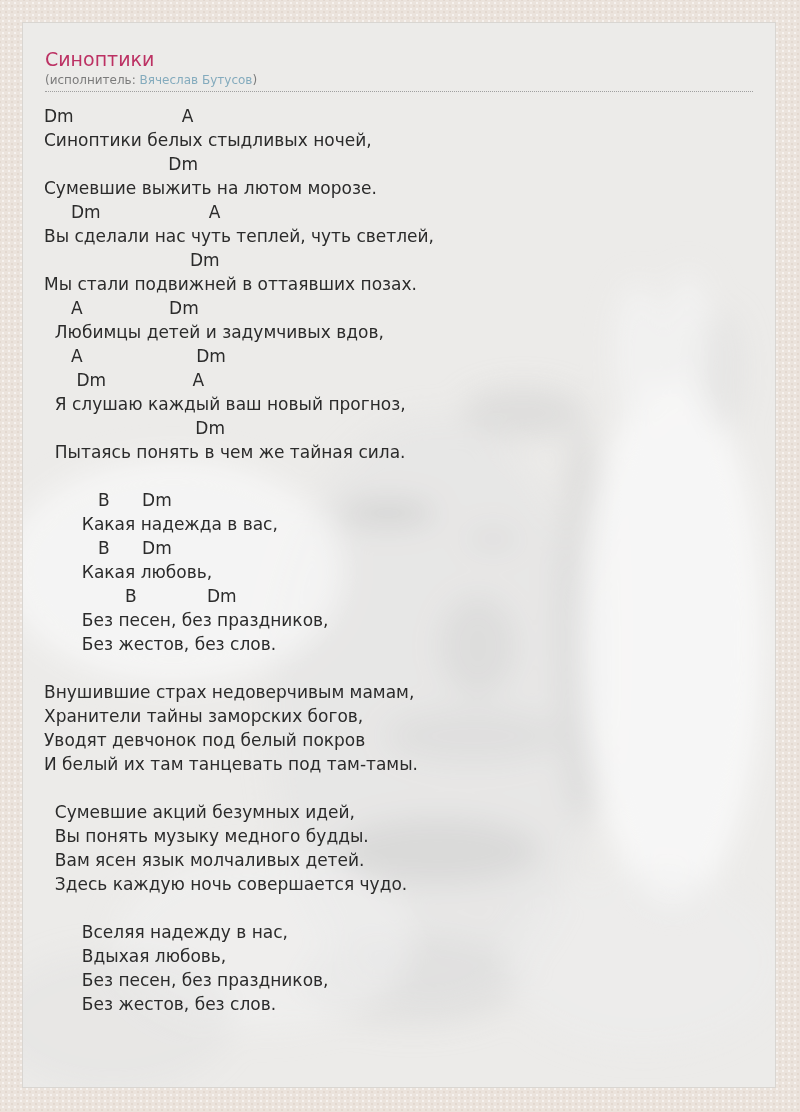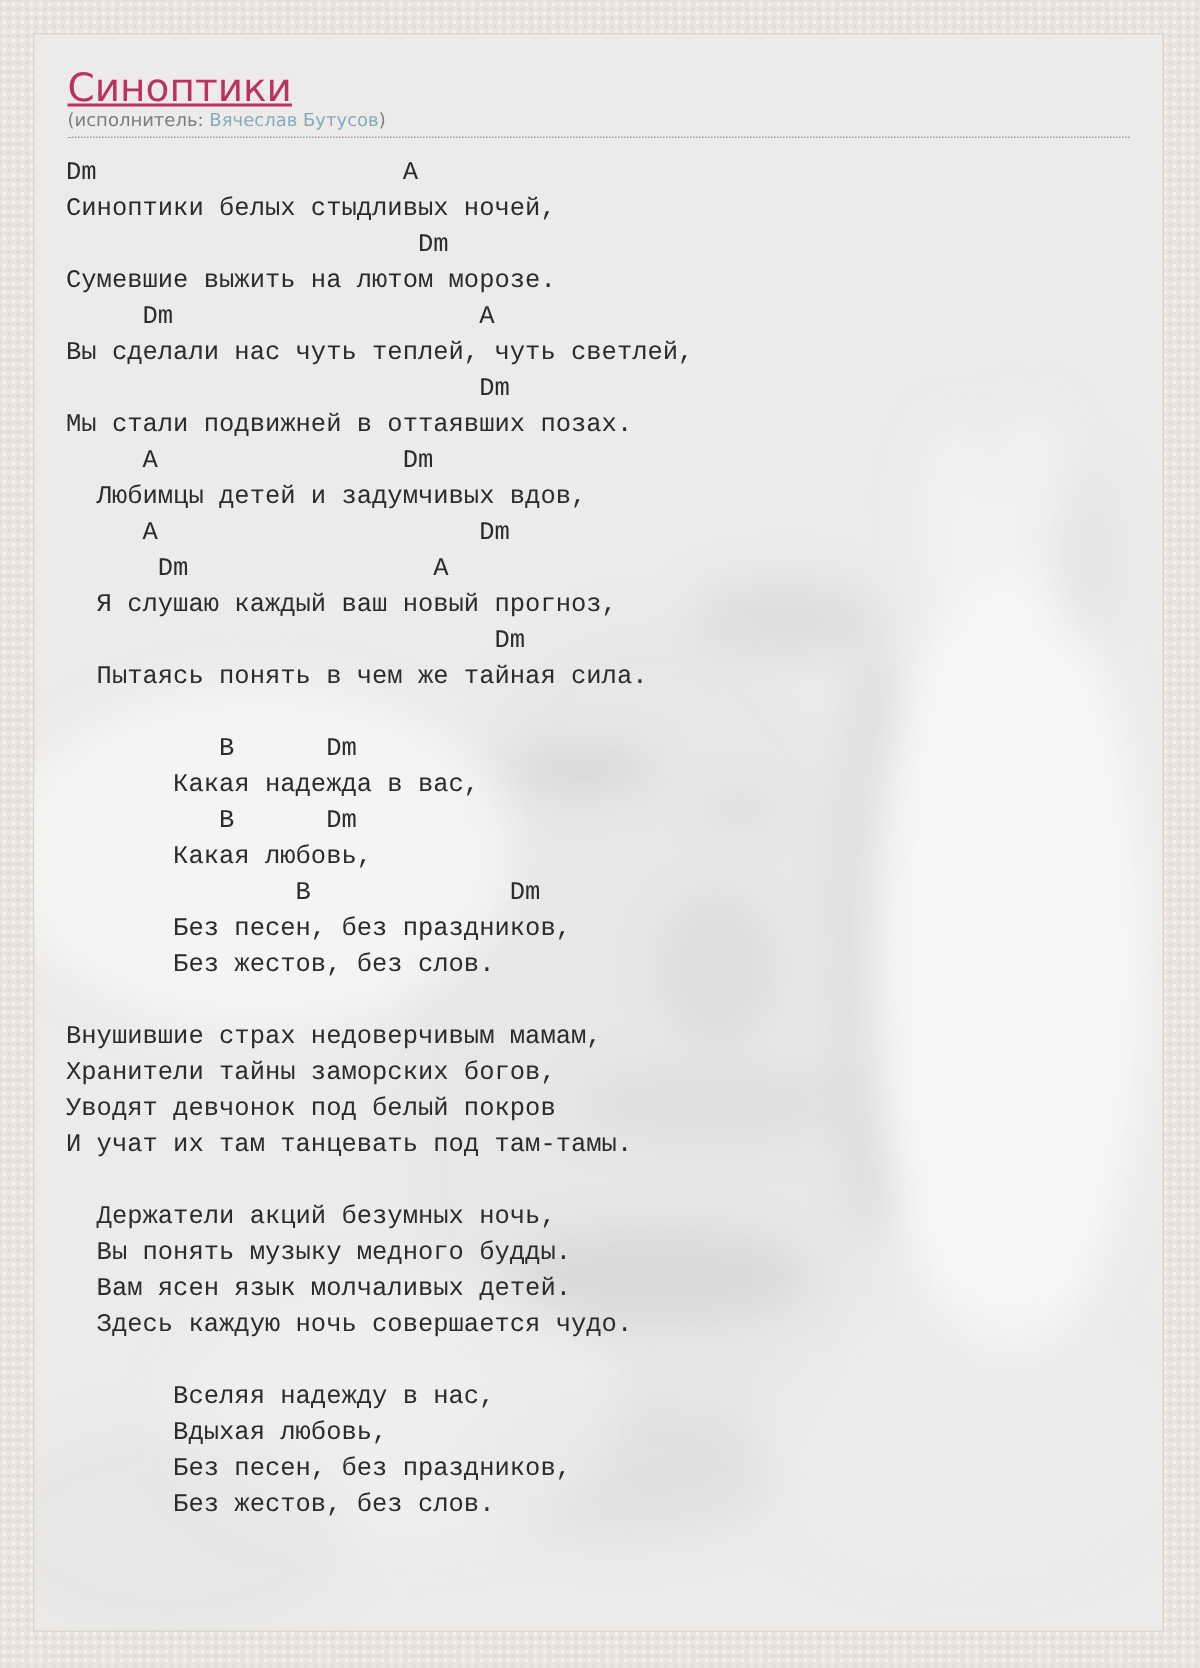--- a/index.html
+++ b/index.html
@@ -16,28 +16,28 @@
   .panel{
     position:absolute;left:22px;top:22px;width:754px;height:1066px;
     background:var(--panel-bg,#ecebe9);
     border:1px solid #d9d6d2;
     box-sizing:border-box;
     overflow:hidden;
   }
   .portrait{position:absolute;left:0;top:218px;pointer-events:none;}
   .header{position:relative;margin:0 22px;padding:24px 0 3px;border-bottom:1px dotted #9f9f9f;}
   .song-title{
-    margin:0;padding:0;font-size:26px;line-height:24px;font-weight:500;
-    color:var(--title-color,#bc3163);letter-spacing:0;text-decoration:underline;
+    margin:0;padding:0;font-size:19px;line-height:24px;font-weight:500;
+    color:var(--title-color,#bc3163);letter-spacing:0;
   }
   .artist-line{font-size:12px;line-height:16px;color:var(--subtitle-color,#7b7b7b);margin-top:1px;}
   .artist-link{color:var(--link-color,#84abbd);text-decoration:none;cursor:pointer;}
   .lyrics{
     position:relative;padding:12px 0 0 21px;
-    font-size:17px;line-height:24px;color:var(--text-color,#2b2b2b);font-family:Liberation Mono, monospace;
+    font-size:17px;line-height:24px;color:var(--text-color,#2b2b2b);
   }
   .line{white-space:pre;min-height:24px;}
 </style>
 </head>
 <body style="--title-color: #bc3163; --link-color: #84abbd; --subtitle-color: #7b7b7b; --text-color: #2b2b2b; --page-bg: #ebe3dc; --panel-bg: #ecebe9;">
 
 <div class="panel">
 
   <svg class="portrait" width="754" height="848" viewBox="0 0 754 848">
     <defs>
@@ -92,23 +92,23 @@
       <div class="line">       Какая надежда в вас,</div>
       <div class="line">          B      Dm</div>
       <div class="line">       Какая любовь,</div>
       <div class="line">               B             Dm</div>
       <div class="line">       Без песен, без праздников,</div>
       <div class="line">       Без жестов, без слов.</div>
       <div class="line"></div>
       <div class="line">Внушившие страх недоверчивым мамам,</div>
       <div class="line">Хранители тайны заморских богов,</div>
       <div class="line">Уводят девчонок под белый покров</div>
-      <div class="line">И учат их там танцевать под там-тамы.</div>
+      <div class="line">И белый их там танцевать под там-тамы.</div>
       <div class="line"></div>
-      <div class="line">  Держатели акций безумных ночь,</div>
+      <div class="line">  Сумевшие акций безумных идей,</div>
       <div class="line">  Вы понять музыку медного будды.</div>
       <div class="line">  Вам ясен язык молчаливых детей.</div>
       <div class="line">  Здесь каждую ночь совершается чудо.</div>
       <div class="line"></div>
       <div class="line">       Вселяя надежду в нас,</div>
       <div class="line">       Вдыхая любовь,</div>
       <div class="line">       Без песен, без праздников,</div>
       <div class="line">       Без жестов, без слов.</div>
     </div>
 

